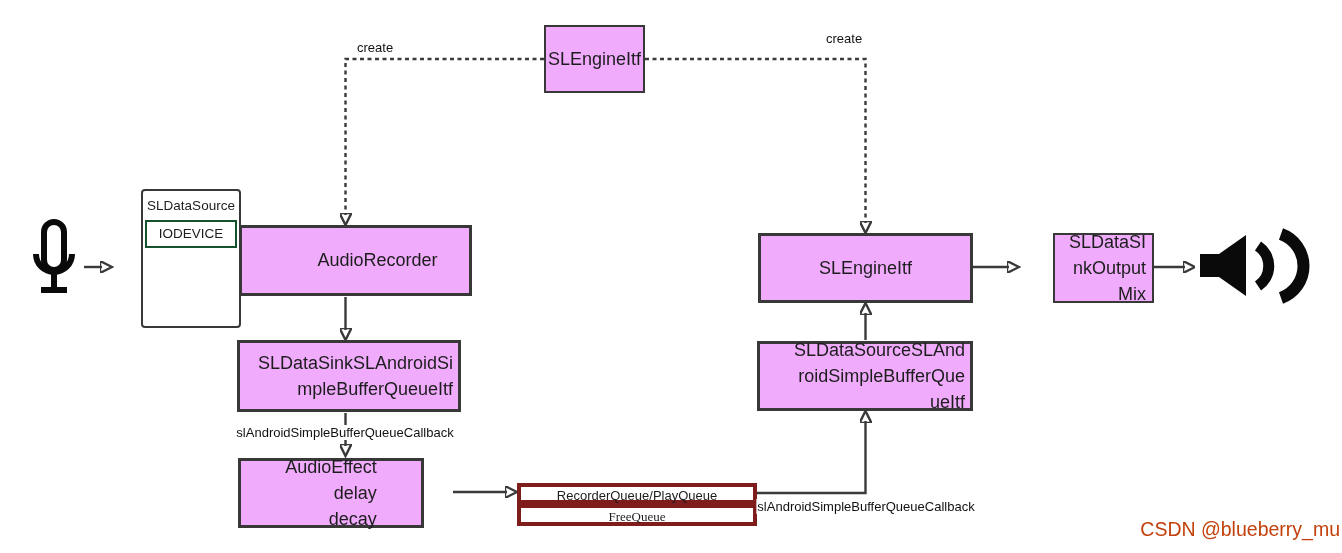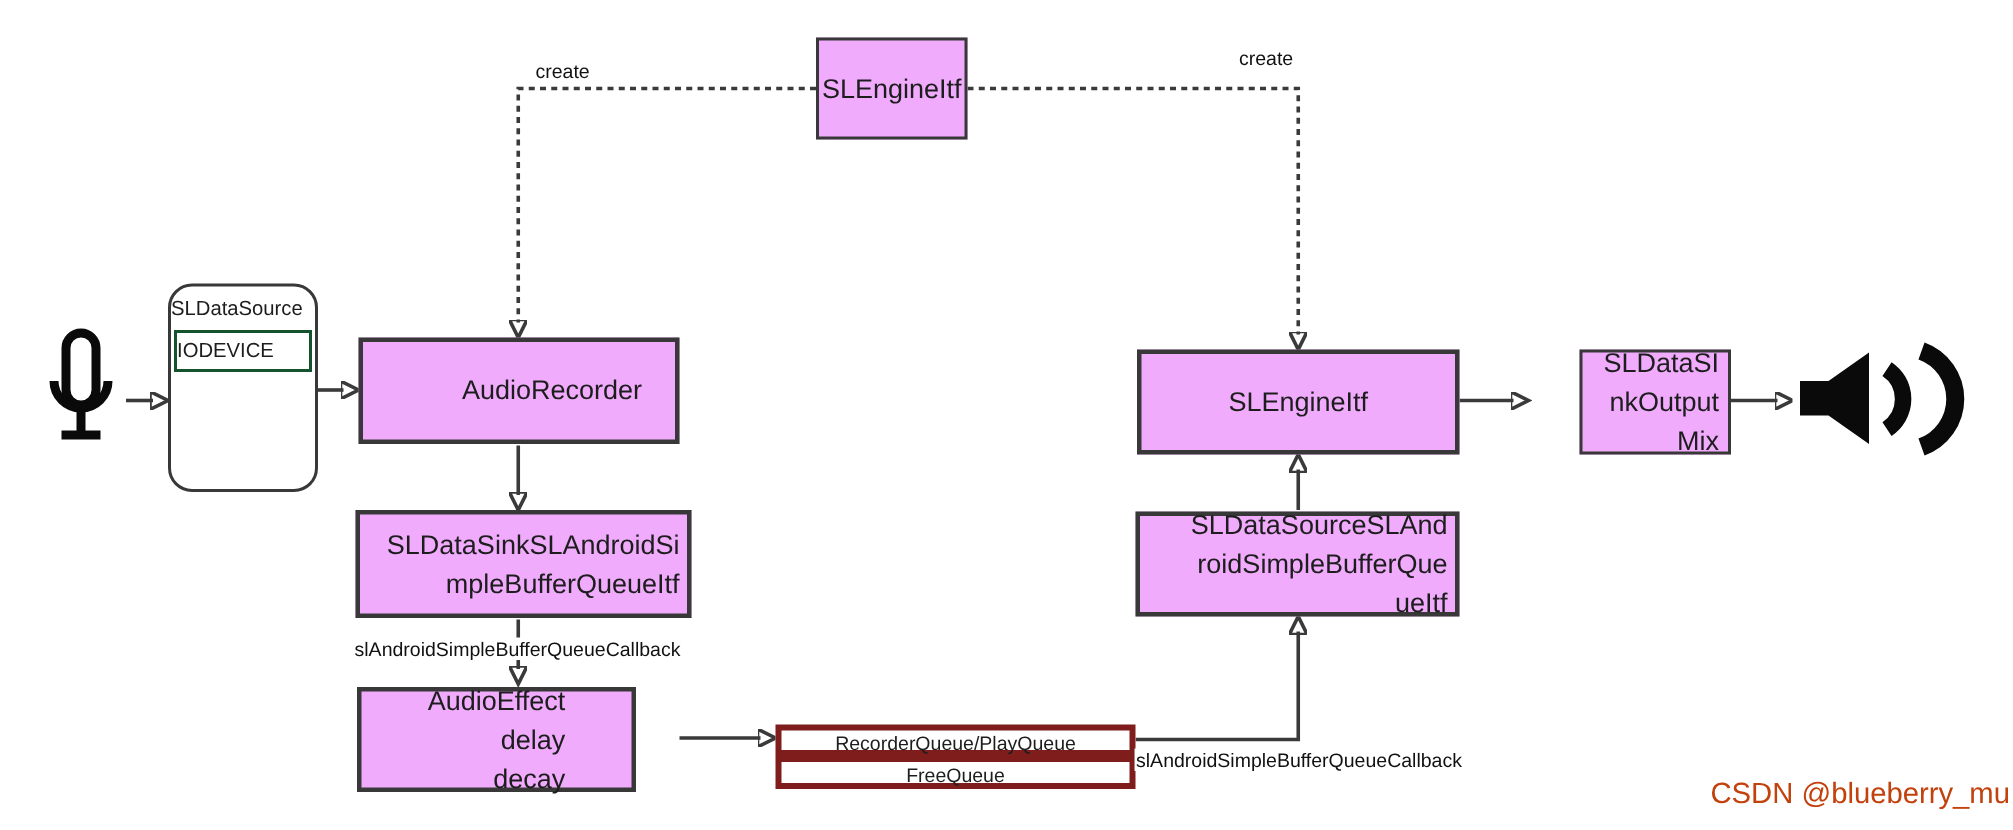--- a/index.html
+++ b/index.html
@@ -31,24 +31,25 @@
   }
   .box.thin { border-width: 2px; }
   .box.breakall { word-break: break-all; padding: 0 5px; }
   .box.multiline { white-space: pre-line; }
 
   .ds-box {
     position: absolute;
     box-sizing: border-box;
     background: #ffffff;
     border: 2px solid #383838;
-    border-radius: 16px;
+    border-radius: 4px;
     z-index: 2;
     font-size: 13.5px;
-    text-align: left;
+    text-align: center;
+    margin-left: 29px;
   }
   .ds-title { height: 29px; line-height: 29px; }
   .ds-inner {
     box-sizing: border-box;
     margin: 0 2px;
     height: 28px;
     line-height: 24px;
     border: 2px solid #14532d;
     background: #ffffff;
   }
@@ -129,32 +130,32 @@
       <line x1="28" y1="56" x2="28" y2="70" stroke="#0a0a0a" stroke-width="6"></line>
       <line x1="15" y1="72" x2="41" y2="72" stroke="#0a0a0a" stroke-width="6"></line>
     </svg>
   </div>
 
   <div class="ds-box" style="left:112px; top:189px; width:100px; height:139px;">
     <div class="ds-title">SLDataSource</div>
     <div class="ds-inner">IODEVICE</div>
   </div>
 
-  <div class="box" style="left:239px; top:225px; width:214px; height:71px;padding-left:44px;">AudioRecorder</div>
+  <div class="box" style="left:239px; top:225px; width:233px; height:71px;padding-left:44px;">AudioRecorder</div>
 
   <div class="box breakall" style="left:237px; top:340px; width:224px; height:72px;">SLDataSinkSLAndroidSimpleBufferQueueItf</div>
 
   <div class="edge-label center-x" style="left:345px; top:425px;">slAndroidSimpleBufferQueueCallback</div>
 
   <div class="box multiline" style="left:238px; top:458px; width:186px; height:70px;">AudioEffect
 delay
 decay</div>
 
   <div class="qbox" style="left:517px; top:483px; width:240px; height:21px; line-height:17px;">RecorderQueue/PlayQueue</div>
-  <div class="qbox" style="left:517px; top:504px; width:240px; height:22px; line-height:18px;">FreeQueue</div>
+  <div class="qbox" style="left:517px; top:504px; width:240px; height:22px; line-height:18px;font-family:Liberation Serif, serif;">FreeQueue</div>
 
   <div class="edge-label center-x" style="left:866px; top:499px;">slAndroidSimpleBufferQueueCallback</div>
 
   <div class="box breakall" style="left:757px; top:341px; width:216px; height:70px;padding-left:32px;">SLDataSourceSLAndroidSimpleBufferQueueItf</div>
 
   <div class="box" style="left:758px; top:233px; width:215px; height:70px;">SLEngineItf</div>
 
   <div class="box thin breakall" style="left:1053px; top:233px; width:101px; height:70px; padding:0 6px;">SLDataSInkOutputMix</div>
 
   <div class="icon-tile" style="left:1195px; top:219px; width:123px; height:93px;">

